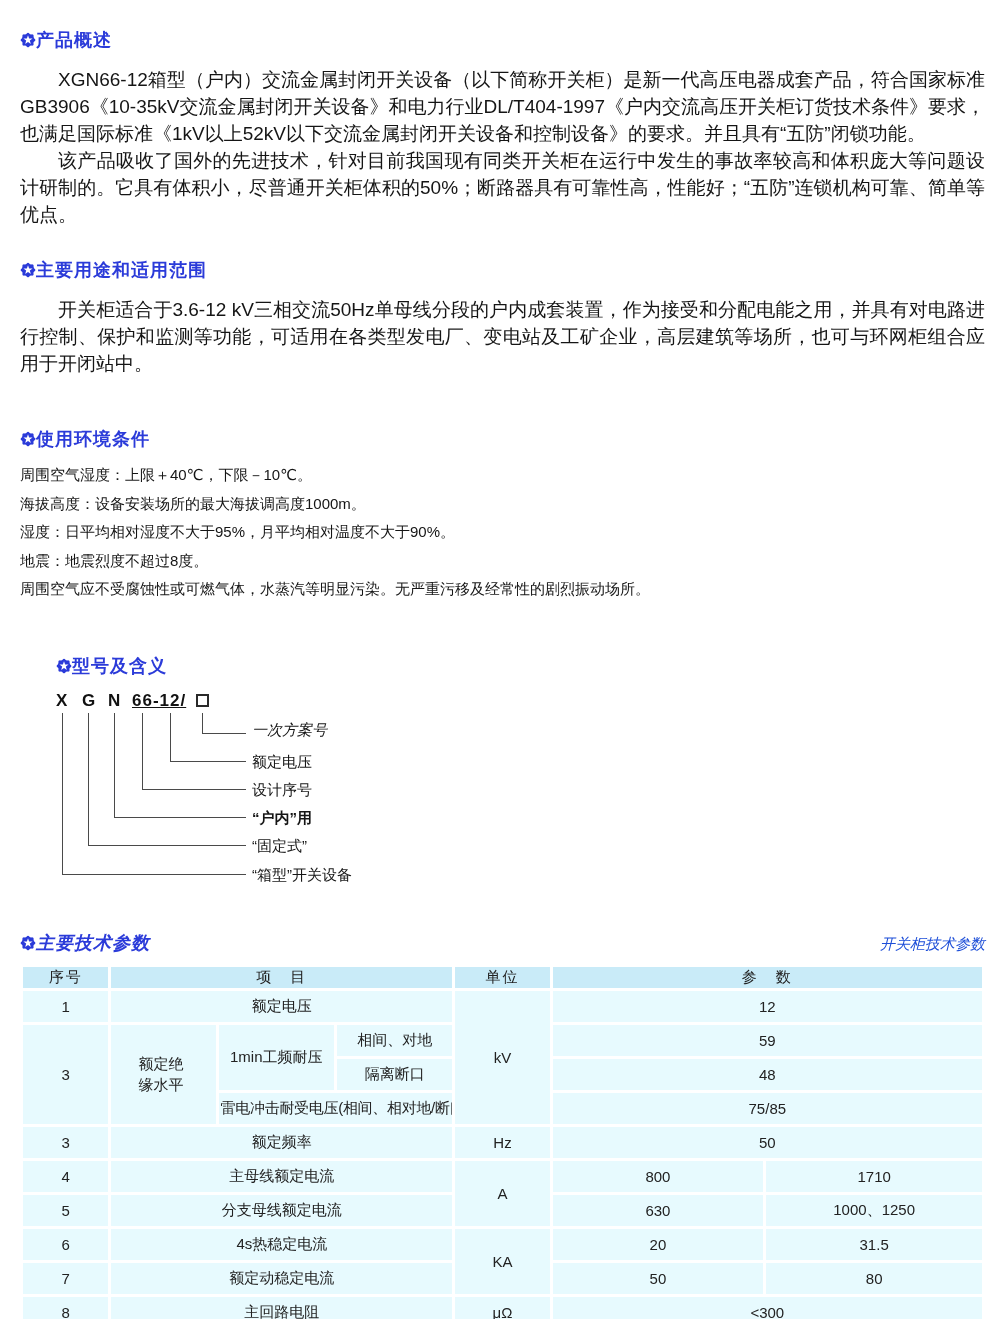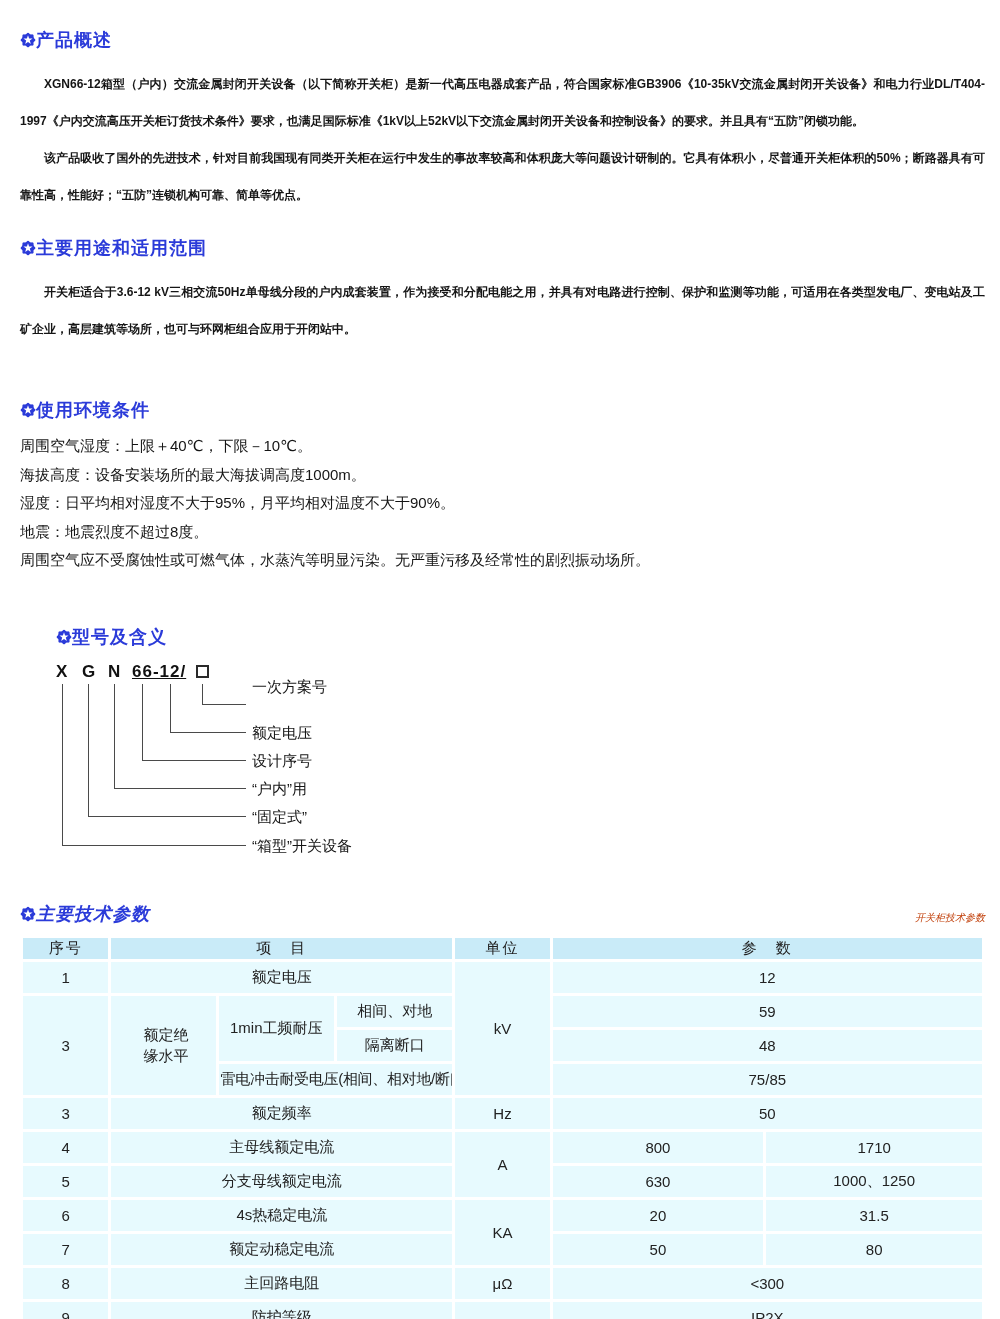--- a/index.html
+++ b/index.html
@@ -17,27 +17,26 @@
   
   .sec-title {
     display:flex; align-items:center; gap:0;
     color:#2b3bd9; font-size:18px; font-weight:bold;
     letter-spacing:1px;
   }
   .badge { width:16px; height:16px; flex:0 0 16px; display:inline-block; }
 
   
   .para {
-    font-size:12px; line-height:37px; text-align:justify;
+    font-size:19px; line-height:27px; text-align:justify;
     color:#151515;
-    font-weight:bold;
   }
   .indent { text-indent:2em; }
   .sec1 .sec-title { margin-bottom:14px; }
-  .sec2 { margin-top:22px; }
+  .sec2 { margin-top:30px; }
   .sec2 .sec-title { margin-bottom:14px; }
   .sec3 { margin-top:50px; }
   .sec3 .sec-title { margin-bottom:10px; }
   .env-line { font-size:15px; line-height:28.5px; color:#151515; }
 
   
   .sec4 { margin-top:50px;margin-left:36px; }
   .model-diagram { position:relative; height:212px; margin-top:13px; }
   .code-letter {
     position:absolute; top:0; font-size:17px; font-weight:bold;
@@ -55,44 +54,44 @@
   .c0 { left:146px; width:44px;  height:21px; }
   .c1 { left:114px; width:76px;  height:49px; }
   .c2 { left:86px;  width:104px; height:77px; }
   .c3 { left:58px;  width:132px; height:105px; }
   .c4 { left:32px;  width:158px; height:133px; }
   .c5 { left:6px;   width:184px; height:162px; }
   .mlabel {
     position:absolute; left:196px; font-size:15px; line-height:22px; color:#151515;
     white-space:nowrap;
   }
-  .l0 { top:14px; } .l1 { top:60px; } .l2 { top:88px; }
-  .l3 { top:116px; } .l4 { top:144px; } .l5 { top:173px; }
+  .l0 { top:28px;font-style:italic; } .l1 { top:60px; } .l2 { top:88px; }
+  .l3 { top:116px;font-weight:bold; } .l4 { top:144px; } .l5 { top:173px; }
 
   
   .sec5 { margin-top:28px; }
   .params-head { display:flex; justify-content:space-between; align-items:flex-end;font-style:italic; }
-  .table-caption { font-size:10px; color:#c2410c; padding-bottom:1px; }
+  .table-caption { font-size:15px; color:#1d4ed8; padding-bottom:1px; }
 
   table.params {
     margin-top:9px;
     border-collapse:separate; border-spacing:3px;
     table-layout:fixed; width:965px;
     background:#ffffff;
   }
   table.params th, table.params td {
     background:#e7fafe;
     font-size:15px; font-weight:normal; color:#222;
     text-align:center; vertical-align:middle;
     height:31px; padding:0 2px;
     overflow:hidden;
   }
   table.params th { background:#c9ebf8; height:21px; letter-spacing:2px; }
   td.item-left { text-align:left; padding-left:20px; }
-  .wrap-narrow { display:inline-block; width:50px; line-height:21px; text-align:right; }
+  .wrap-narrow { display:inline-block; width:50px; line-height:21px; text-align:left; }
   td.small-cell { font-size:12px; white-space:nowrap; letter-spacing:-0.3px; }
 </style>
 </head>
 <body>
 
 <div class="page">
 
   <section class="sec1">
     <h2 class="sec-title">
       <span class="badge">

